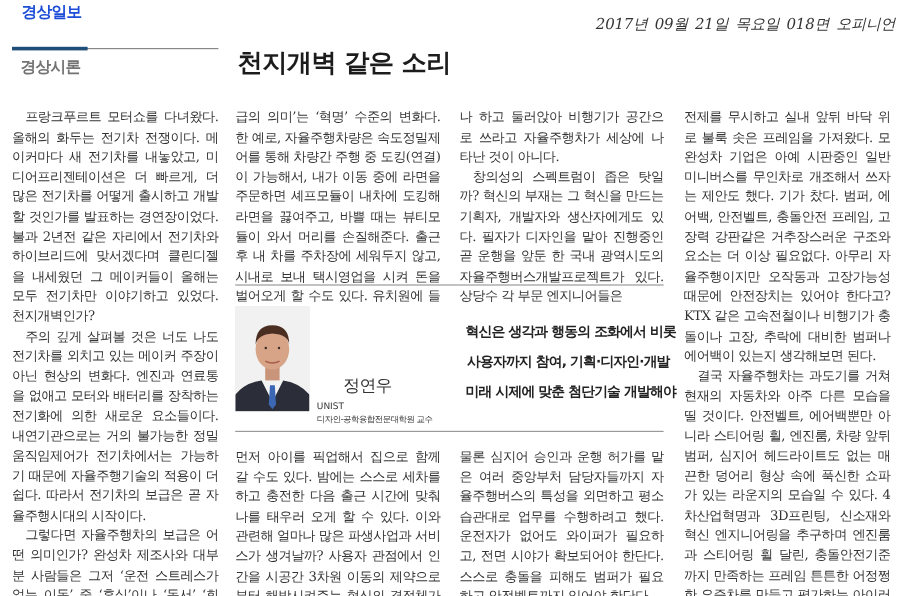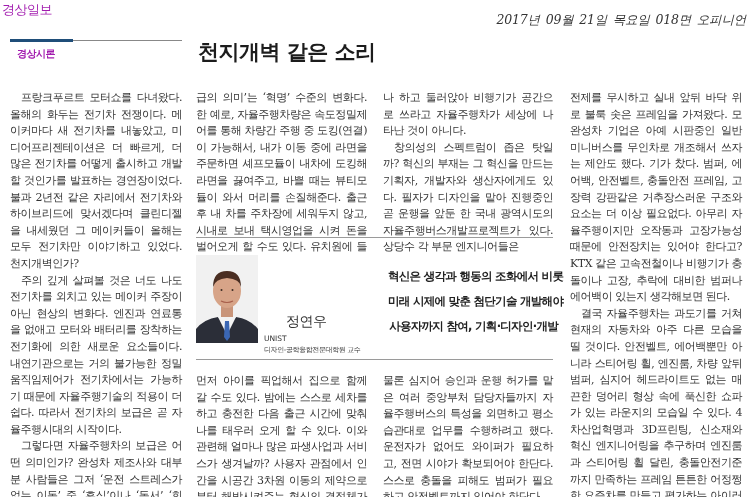--- a/index.html
+++ b/index.html
@@ -3,38 +3,38 @@
 <meta charset="utf-8">
 <style>
   html, body { margin: 0; padding: 0; }
   body {
     width: 750px; height: 497px; overflow: hidden;
     background: #ffffff; color: #2a2a2a;
     font-family: "DejaVu Serif", "Liberation Serif", serif;
     position: relative;
   }
   .masthead {
-    position: absolute; left: 2px; top: 1px;
+    position: absolute; left: 18px; top: 1px;
     font-family: "DejaVu Sans", "Liberation Sans", sans-serif;
-    font-weight: normal; font-size: 13px; color: #a21caf; letter-spacing: -0.5px;
+    font-weight: bold; font-size: 13px; color: #1d4ed8; letter-spacing: -0.5px;
   }
   .dateline {
     position: absolute; right: 4px; top: 12px;
     font-size: 12.5px; color: #333; letter-spacing: -0.2px; word-spacing: 2px; font-style: italic;
   }
   .section-rule {
     position: absolute; left: 10px; top: 40px; width: 172px; height: 1px; background: #888;
   }
   .section-rule-accent {
     position: absolute; left: 10px; top: 39px; width: 63px; height: 3px; background: #1f4e79;
   }
   .section-label {
     position: absolute; left: 17px; top: 47px;
     font-family: Liberation Mono, monospace;
-    font-size: 10px; font-weight: bold; color: #a21caf; letter-spacing: -0.5px;
+    font-size: 13px; font-weight: bold; color: #737373; letter-spacing: -0.5px;
   }
   .headline {
     position: absolute; left: 196px; top: 36px;
     font-family: "DejaVu Sans", "Liberation Sans", sans-serif;
     font-size: 21px; color: #1c1c1c; letter-spacing: -0.5px;
   }
   .col {
     position: absolute; font-size: 11px; line-height: 16.6px;
     letter-spacing: -0.45px; color: #333; text-align: justify;
   }
@@ -105,22 +105,22 @@
 </div>
 
 <div class="author">
   <span class="name">정연우</span>
   <span class="org">UNIST</span>
   <span class="title">디자인-공학융합전문대학원 교수</span>
 </div>
 
 <div class="pull">
   <div>혁신은 생각과 행동의 조화에서 비롯</div>
+  <div>사용자까지 참여, 기획·디자인·개발</div>
   <div>미래 시제에 맞춘 첨단기술 개발해야</div>
-  <div>사용자까지 참여, 기획·디자인·개발</div>
 </div>
 
 <div class="divider-h" style="left:196px; top:359px; width:357px;"></div>
 
 <div class="col" style="left:196px; top:373px; width:171px;">
   <p>먼저 아이를 픽업해서 집으로 함께 갈 수도 있다. 밤에는 스스로 세차를 하고 충전한 다음 출근 시간에 맞춰 나를 태우러 오게 할 수 있다. 이와 관련해 얼마나 많은 파생사업과 서비스가 생겨날까? 사용자 관점에서 인간을 시공간 3차원 이동의 제약으로부터 해방시켜주는 혁신의 결정체가 바로 전기차-자율주행차다. 겨우 독서</p>
 </div>
 
 <div class="col" style="left:383px; top:373px; width:170px;">
   <p>물론 심지어 승인과 운행 허가를 맡은 여러 중앙부처 담당자들까지 자율주행버스의 특성을 외면하고 평소 습관대로 업무를 수행하려고 했다. 운전자가 없어도 와이퍼가 필요하고, 전면 시야가 확보되어야 한단다. 스스로 충돌을 피해도 범퍼가 필요하고 안전벨트까지 있어야 한단다.</p>

